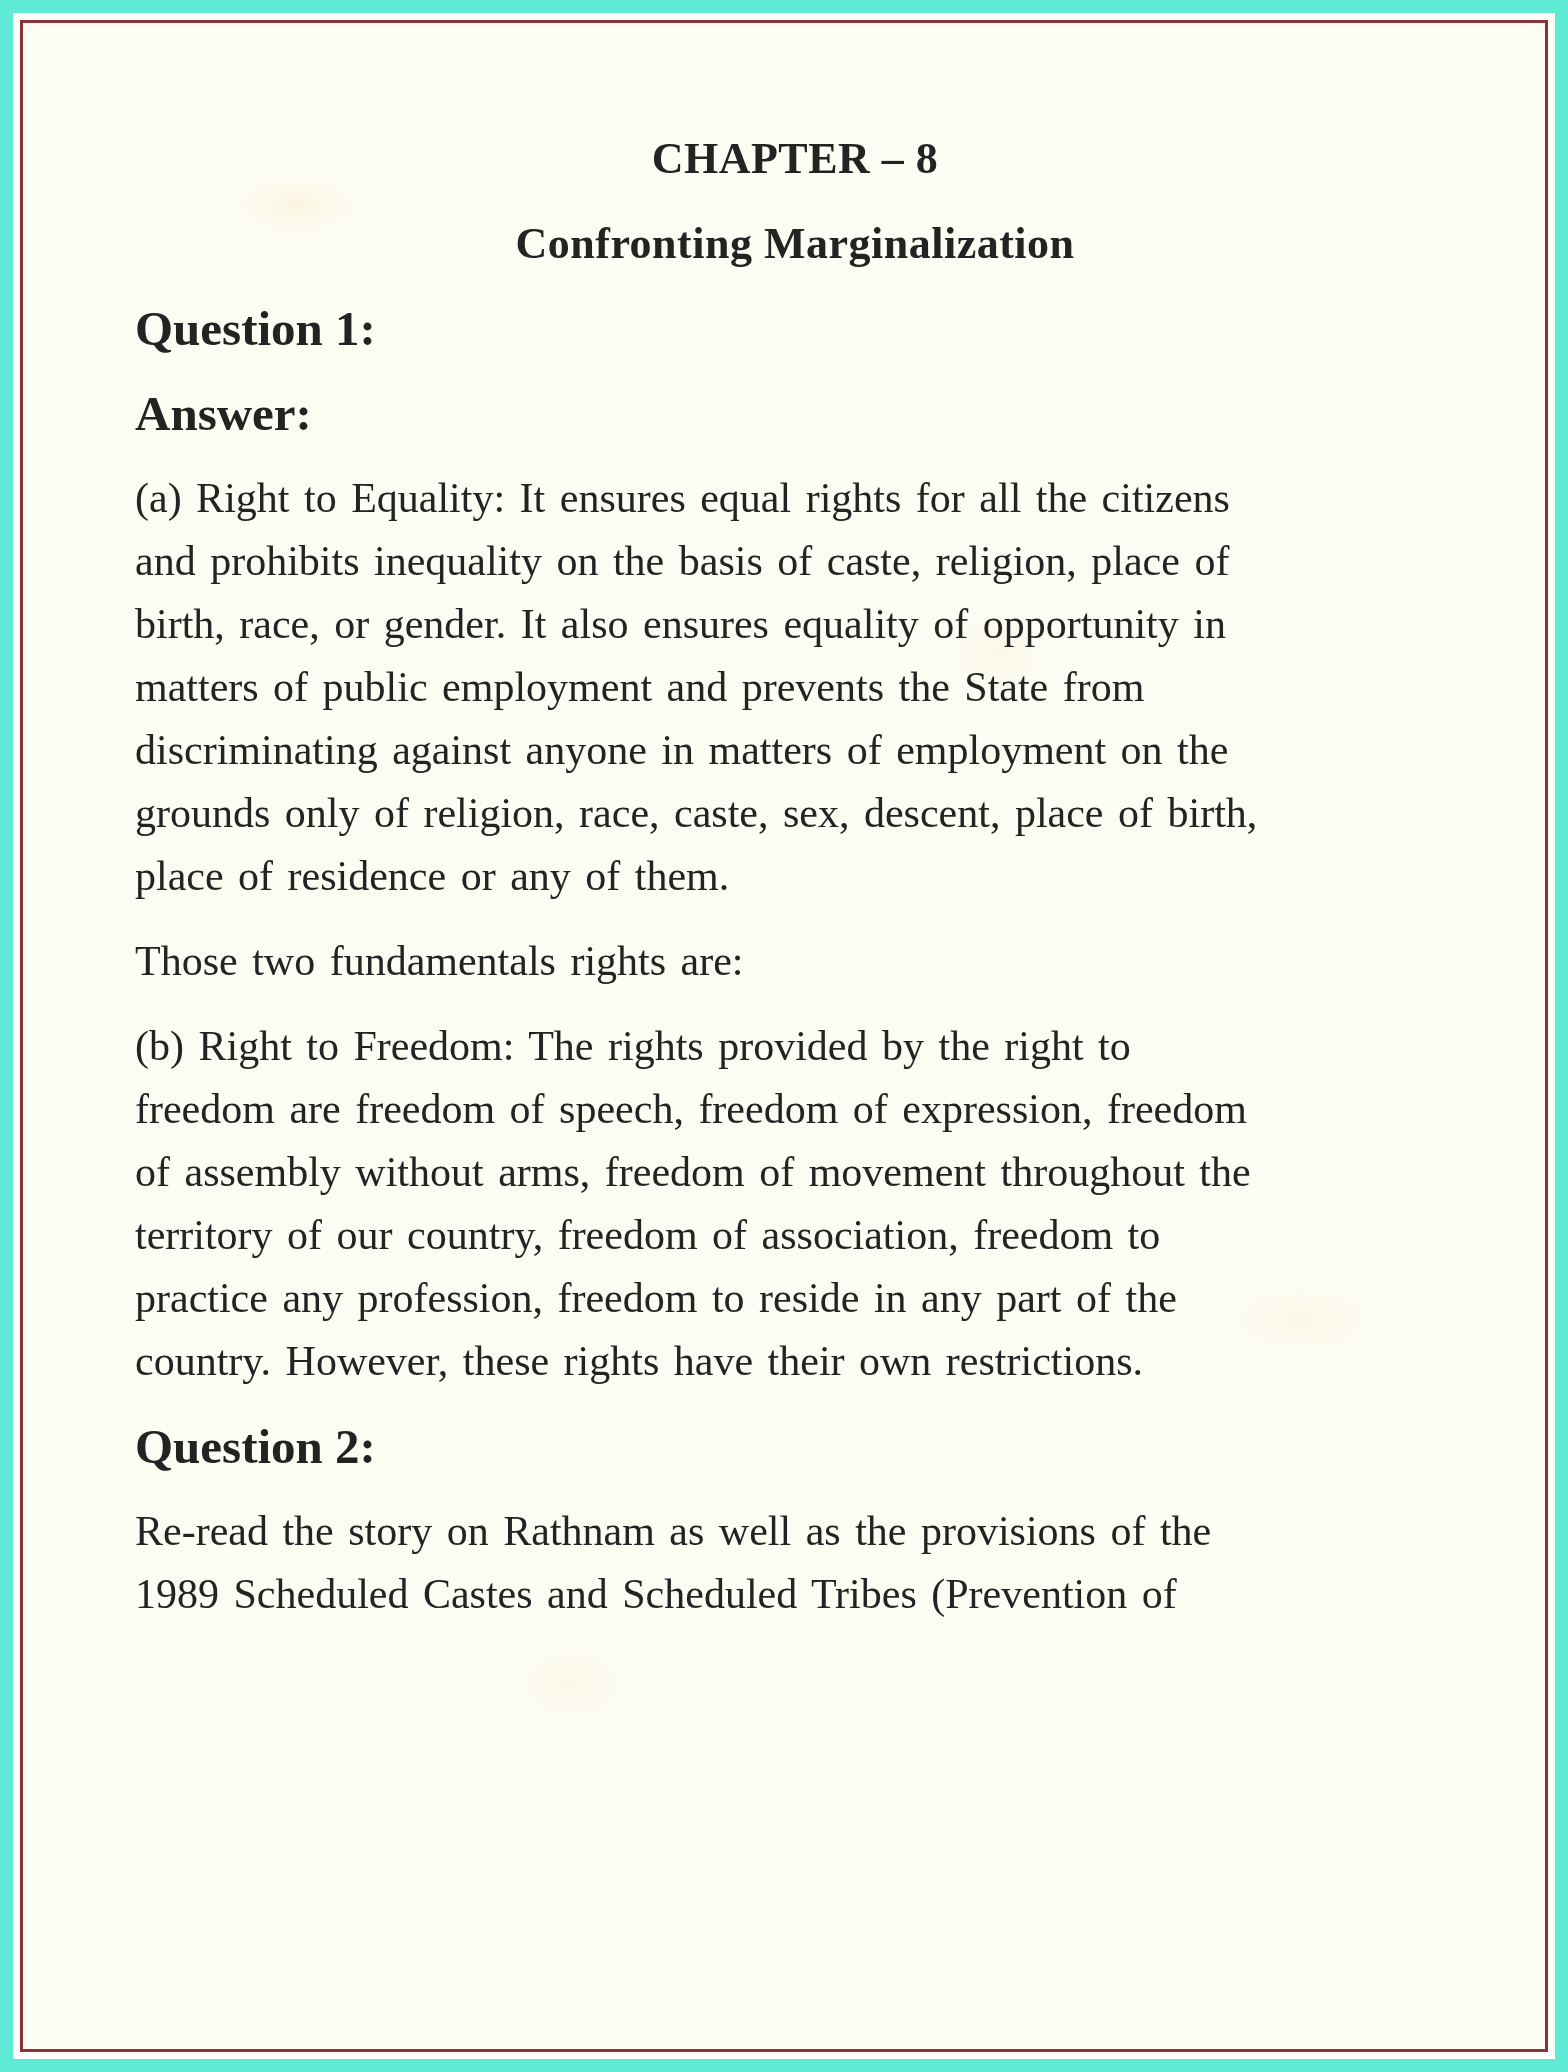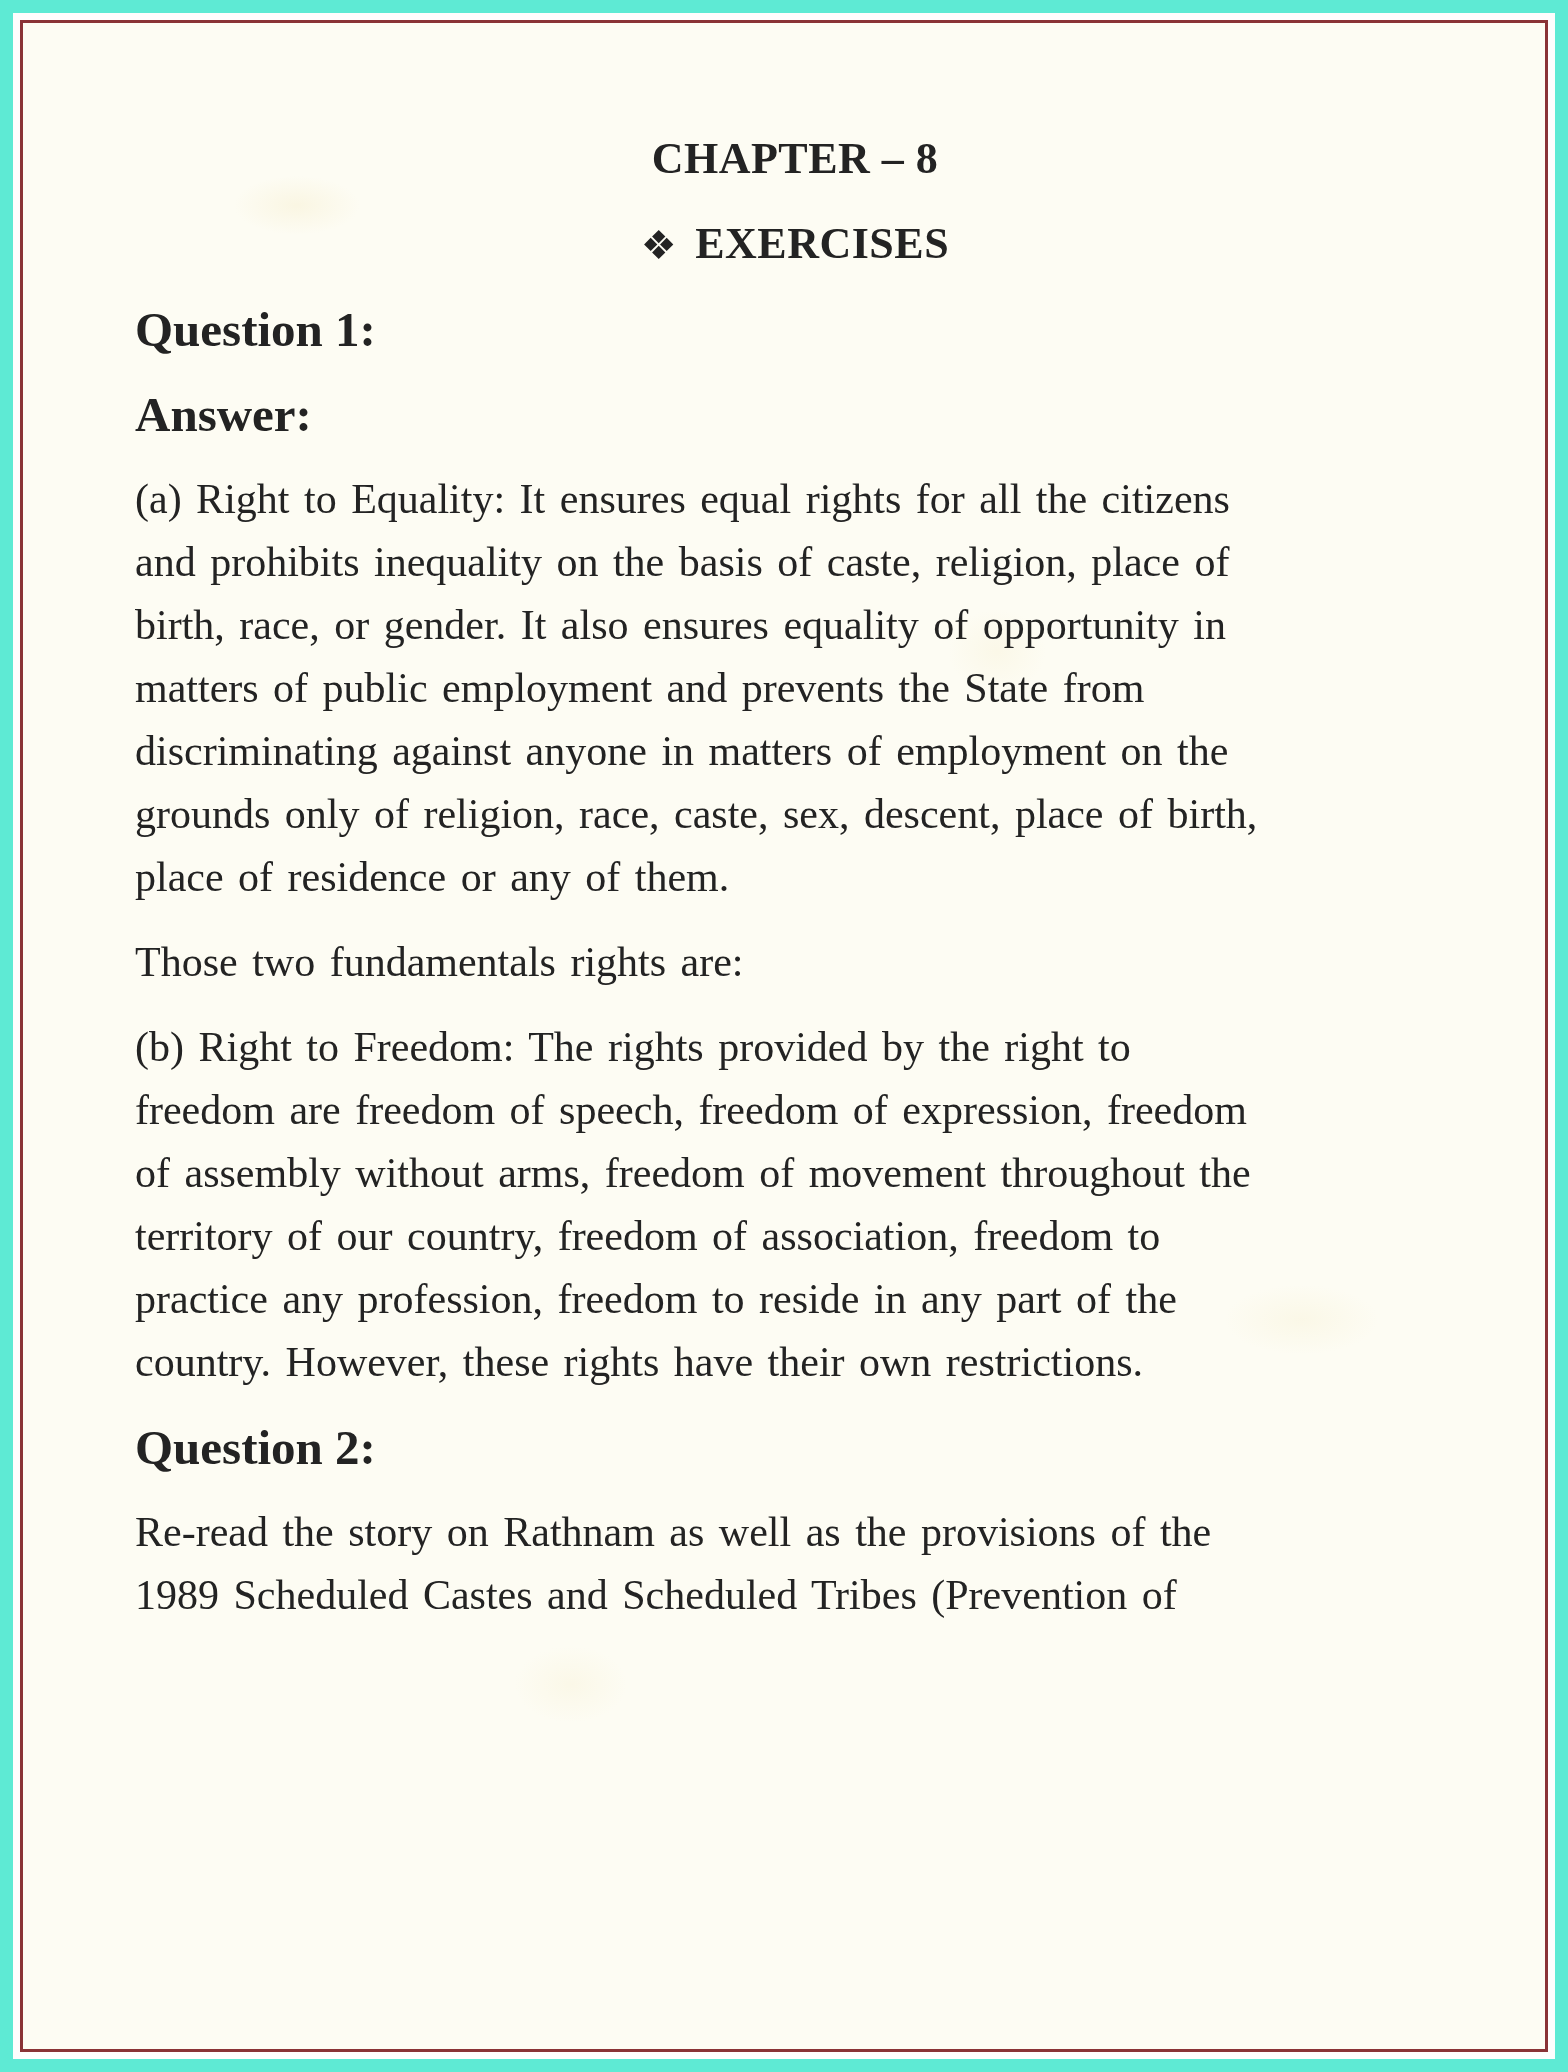--- a/index.html
+++ b/index.html
@@ -75,22 +75,22 @@
 </head>
 <body>
 
 <div class="page">
   <div class="gap">
     <div class="inner-frame">
       <div class="content">
 
         <h1 class="doc-heading">CHAPTER – 8</h1>
 
+        <h2 class="doc-heading">Confronting Marginalization</h2>
 
-        <h2 class="doc-heading exercises-heading"><span class="icon">❖</span><span>EXERCISES</span></h2>
 
         <h3 class="label-heading">Question 1:</h3>
 
 
         <h3 class="label-heading">Answer:</h3>
 
         <p class="body-text">(a) Right to Equality: It ensures equal rights for all the citizens
 and prohibits inequality on the basis of caste, religion, place of
 birth, race, or gender. It also ensures equality of opportunity in
 matters of public employment and prevents the State from

